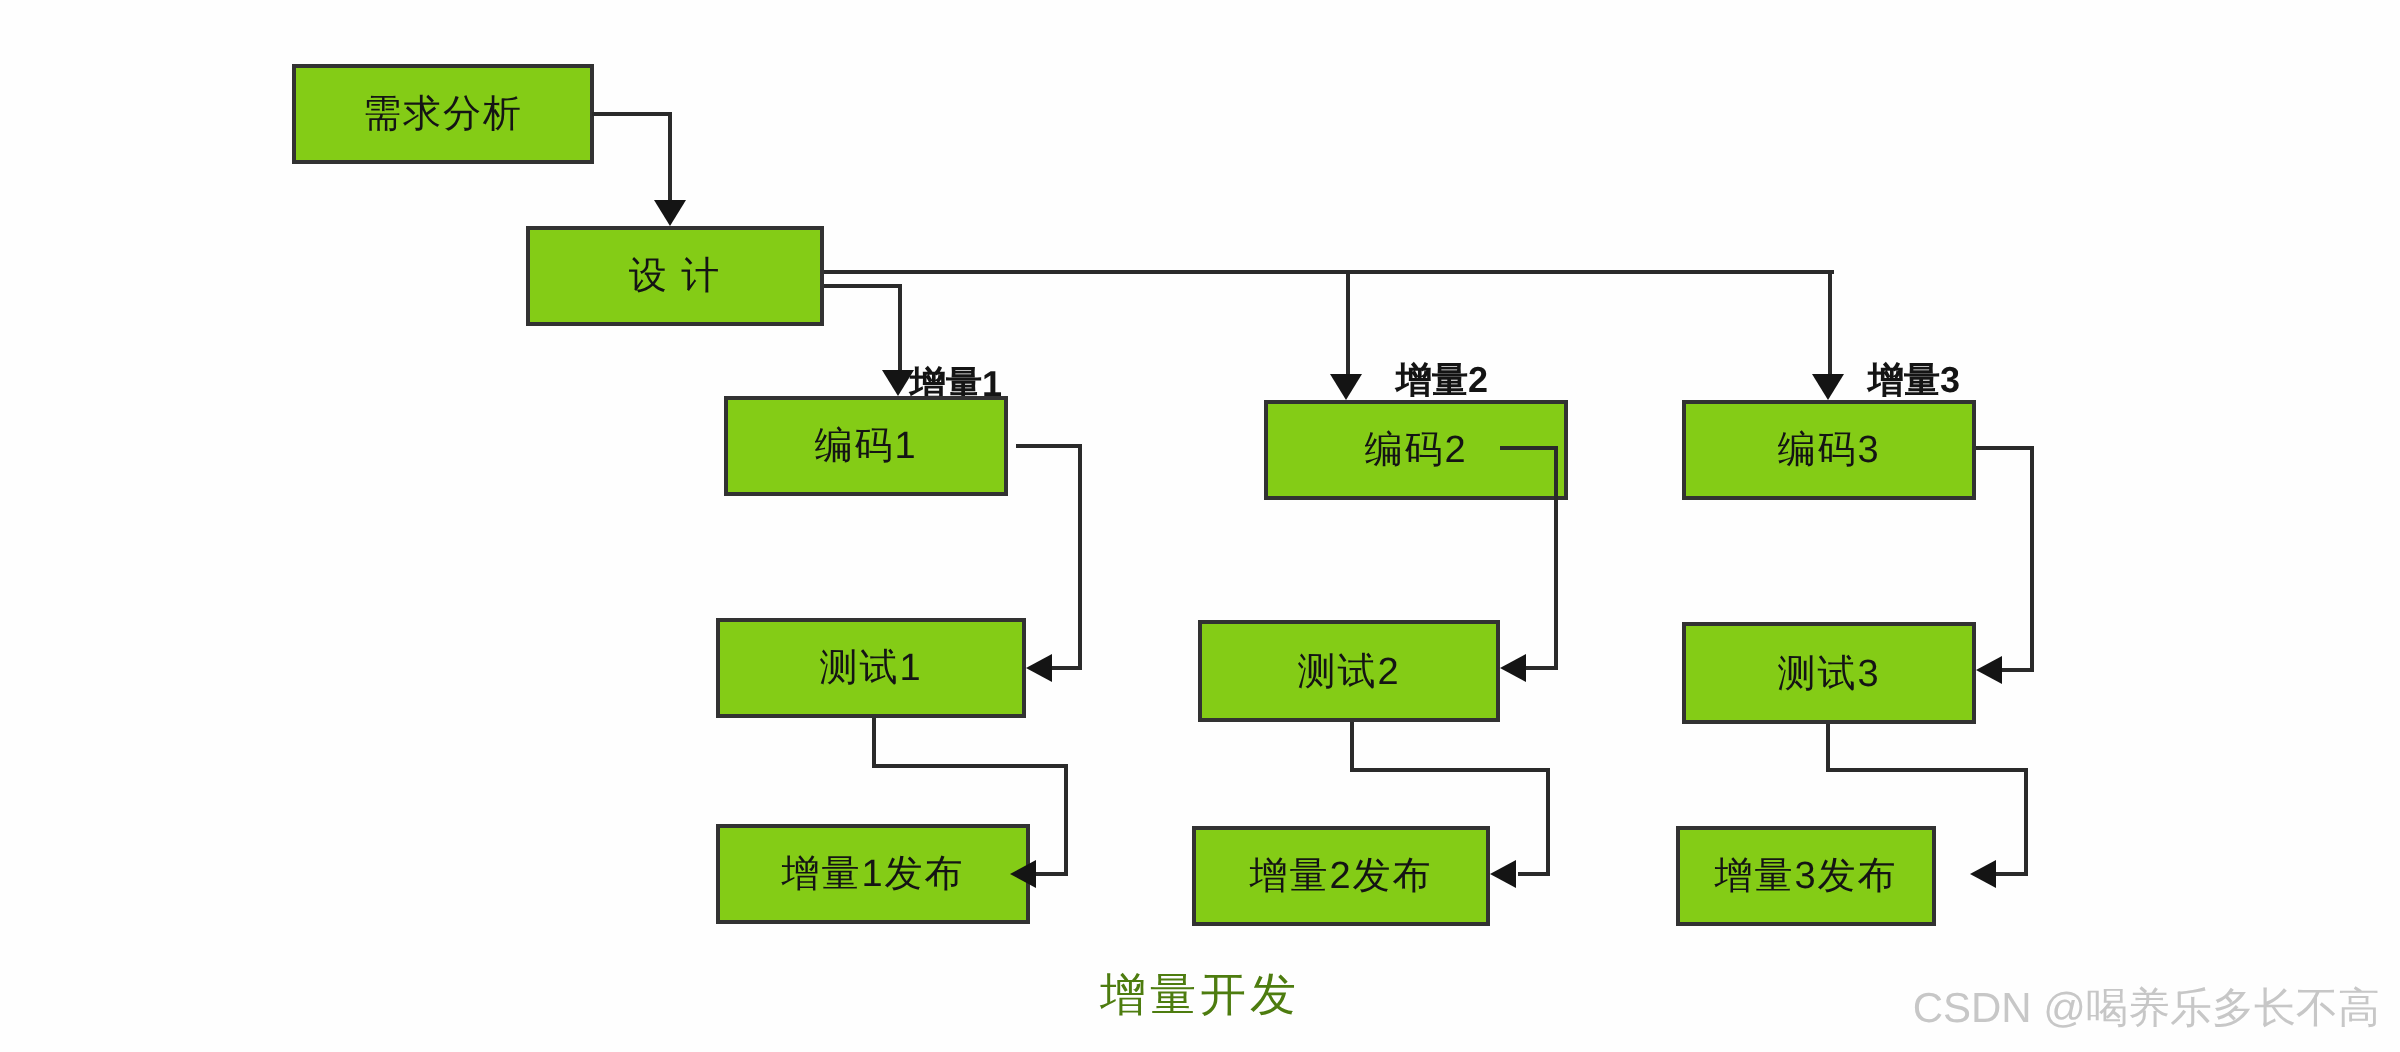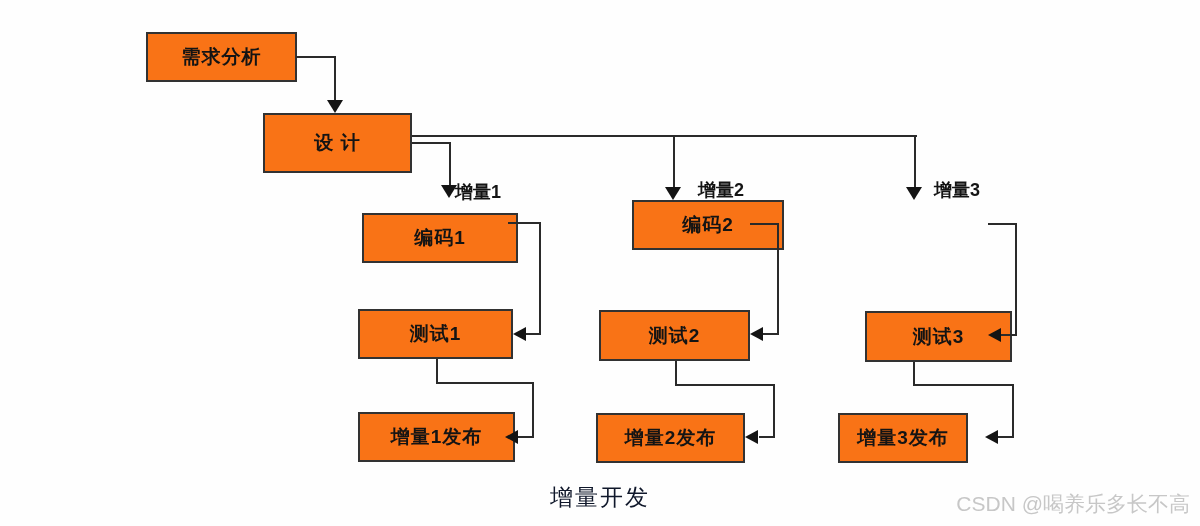--- a/index.html
+++ b/index.html
@@ -7,27 +7,27 @@
     position: relative;
     width: 1200px;
     height: 526px;
     background: #fefefe;
     font-family: "Liberation Sans", sans-serif;
     overflow: hidden;
   }
   .box {
     position: absolute;
     box-sizing: border-box;
-    background: #f97316;
+    background: #84cc16;
     border: 2px solid #323232;
     display: flex;
     align-items: center;
     justify-content: center;
     font-size: 19px;
-    font-weight: bold;
+    font-weight: normal;
     color: #141414;
     letter-spacing: 1px;
     white-space: nowrap;
   }
   .hline, .vline { position: absolute; background: #2a2a2a; }
   .arrow-down {
     position: absolute; width: 0; height: 0;
     border-left: 8px solid transparent;
     border-right: 8px solid transparent;
     border-top: 13px solid #141414;
@@ -44,68 +44,69 @@
     font-weight: bold;
     color: #141414;
     white-space: nowrap;
     margin-top: 24px;
   }
   .caption {
     position: absolute;
     left: 0; top: 482px; width: 1200px;
     text-align: center;
     font-size: 23px;
-    color: #0f172a;
+    color: #4d7c0f;
     letter-spacing: 2px;
   }
   .watermark {
     position: absolute;
     right: 10px; top: 490px;
     font-size: 21px;
     color: #c7c7c7;
     white-space: nowrap;
   }
 </style>
 </head>
 <body>
 
 <div class="stage">
 
   <div class="box" style="left:146px; top:32px; width:151px; height:50px;">需求分析</div>
 
-  <div class="box" style="left:263px; top:113px; width:149px; height:60px;">设 计</div>
+  <div class="box" style="left:263px; top:113px; width:149px; height:50px;">设 计</div>
 
   <div class="hline" style="left:296px; top:56px; width:40px; height:2px;"></div>
   <div class="vline" style="left:334px; top:56px; width:2px; height:46px;"></div>
   <div class="arrow-down" style="left:327px; top:100px;"></div>
 
   <div class="hline" style="left:412px; top:135px; width:505px; height:2px;"></div>
 
   <div class="hline" style="left:412px; top:142px; width:39px; height:2px;"></div>
   <div class="vline" style="left:449px; top:142px; width:2px; height:45px;"></div>
   <div class="arrow-down" style="left:441px; top:185px;"></div>
   <div class="branch-label" style="left:455px; top:156px;">增量1</div>
 
   <div class="vline" style="left:673px; top:136px; width:2px; height:51px;"></div>
   <div class="arrow-down" style="left:665px; top:187px;"></div>
   <div class="branch-label" style="left:698px; top:154px;">增量2</div>
 
   <div class="vline" style="left:914px; top:136px; width:2px; height:51px;"></div>
   <div class="arrow-down" style="left:906px; top:187px;"></div>
   <div class="branch-label" style="left:934px; top:154px;">增量3</div>
 
-  <div class="box" style="left:362px; top:213px; width:156px; height:50px;">编码1</div>
+  <div class="box" style="left:362px; top:198px; width:142px; height:50px;">编码1</div>
   <div class="box" style="left:358px; top:309px; width:155px; height:50px;text-align:center;">测试1</div>
   <div class="box" style="left:358px; top:412px; width:157px; height:50px;">增量1发布</div>
 
   <div class="box" style="left:632px; top:200px; width:152px; height:50px;">编码2</div>
   <div class="box" style="left:599px; top:310px; width:151px; height:51px;">测试2</div>
   <div class="box" style="left:596px; top:413px; width:149px; height:50px;">增量2发布</div>
 
-  <div class="box" style="left:841px; top:311px; width:147px; height:51px;margin-left:24px;">测试3</div>
+  <div class="box" style="left:841px; top:200px; width:147px; height:50px;">编码3</div>
+  <div class="box" style="left:841px; top:311px; width:147px; height:51px;">测试3</div>
   <div class="box" style="left:838px; top:413px; width:130px; height:50px;">增量3发布</div>
 
   <div class="hline" style="left:508px; top:222px; width:33px; height:2px;"></div>
   <div class="vline" style="left:539px; top:222px; width:2px; height:113px;"></div>
   <div class="hline" style="left:526px; top:333px; width:15px; height:2px;"></div>
   <div class="arrow-left" style="left:513px; top:327px;"></div>
 
   <div class="vline" style="left:436px; top:359px; width:2px; height:25px;"></div>
   <div class="hline" style="left:436px; top:382px; width:98px; height:2px;"></div>
   <div class="vline" style="left:532px; top:382px; width:2px; height:56px;"></div>

